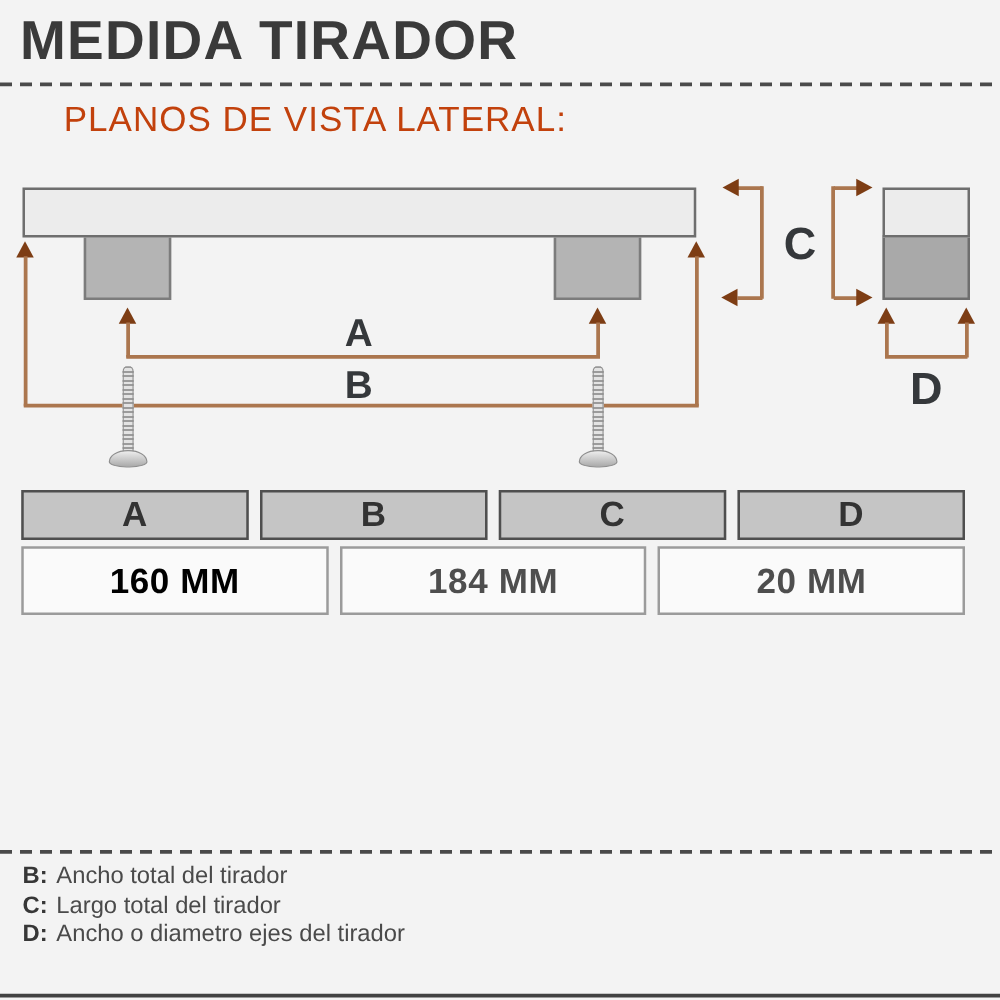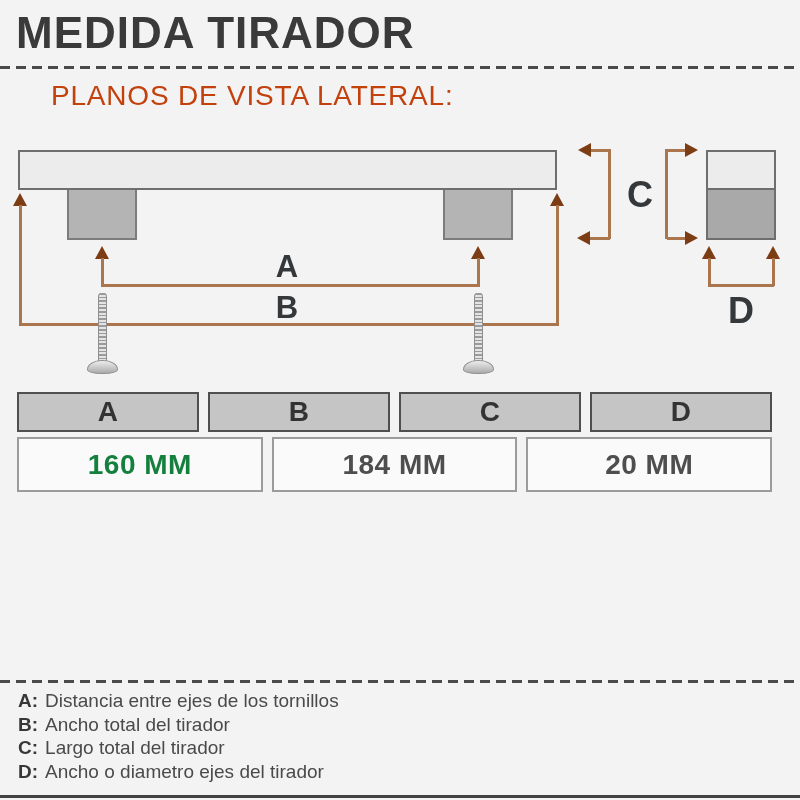--- a/index.html
+++ b/index.html
@@ -44,21 +44,21 @@
   .screw-head{width:31px;height:14px;background:linear-gradient(to bottom,#ededed,#ababab);
     border:1px solid #8f8f8f;box-sizing:border-box;border-radius:50% 50% 48% 48%/70% 70% 34% 34%;z-index:5;}
 
   
   .trow{left:17px;width:755px;display:flex;gap:9px;}
   .trow-head{top:392px;height:40px;}
   .trow-vals{top:437px;height:55px;}
   .tcell{flex:1;display:flex;align-items:center;justify-content:center;box-sizing:border-box;font-weight:bold;}
   .thead{background:var(--th-bg,#c5c5c5);border:2px solid #4f4f4f;font-size:28px;font-weight:bold;color:#333;letter-spacing:0.5px;}
   .tval{background:var(--td-bg,#fafafa);border:2px solid #9b9b9b;font-size:28px;color:#4e4e4e;letter-spacing:0.5px;}
-  .tval-strong{font-weight:bold;color:#15803d;}
+  .tval-strong{font-weight:bold;color:#000000;}
 
   
   .legend{left:18px;top:689px;font-size:19px;color:#4a4a4a;}
   .legend-row{line-height:23.5px;white-space:nowrap;}
   .legend-key{font-weight:bold;color:#373737;margin-right:7px;}
 </style>
 </head>
 <body>
 
 <div id="canvas" style="--bg: #f3f3f3; --ink: #3a3a3a; --arrow-line: #ab764e; --arrow-head: #7d3d14; --bar-fill: #ececec; --post-fill: #b4b4b4; --outline: #6e6e6e; --th-bg: #c5c5c5; --td-bg: #fafafa;">
@@ -121,23 +121,20 @@
   </div>
   <div class="abs trow trow-vals">
     <div class="tcell tval tval-strong">160 MM</div>
     <div class="tcell tval">184 MM</div>
     <div class="tcell tval">20 MM</div>
   </div>
 
   <div class="abs dashline" style="left:0;top:680px;width:800px;"></div>
   <div class="abs legend">
     <div class="legend-row">
-      <span class="legend-key">A:</span><span>Distancia entre ejes de los tornillos</span>
-    </div>
-    <div class="legend-row">
       <span class="legend-key">B:</span><span>Ancho total del tirador</span>
     </div>
     <div class="legend-row">
       <span class="legend-key">C:</span><span>Largo total del tirador</span>
     </div>
     <div class="legend-row">
       <span class="legend-key">D:</span><span>Ancho o diametro ejes del tirador</span>
     </div>
   </div>
 

